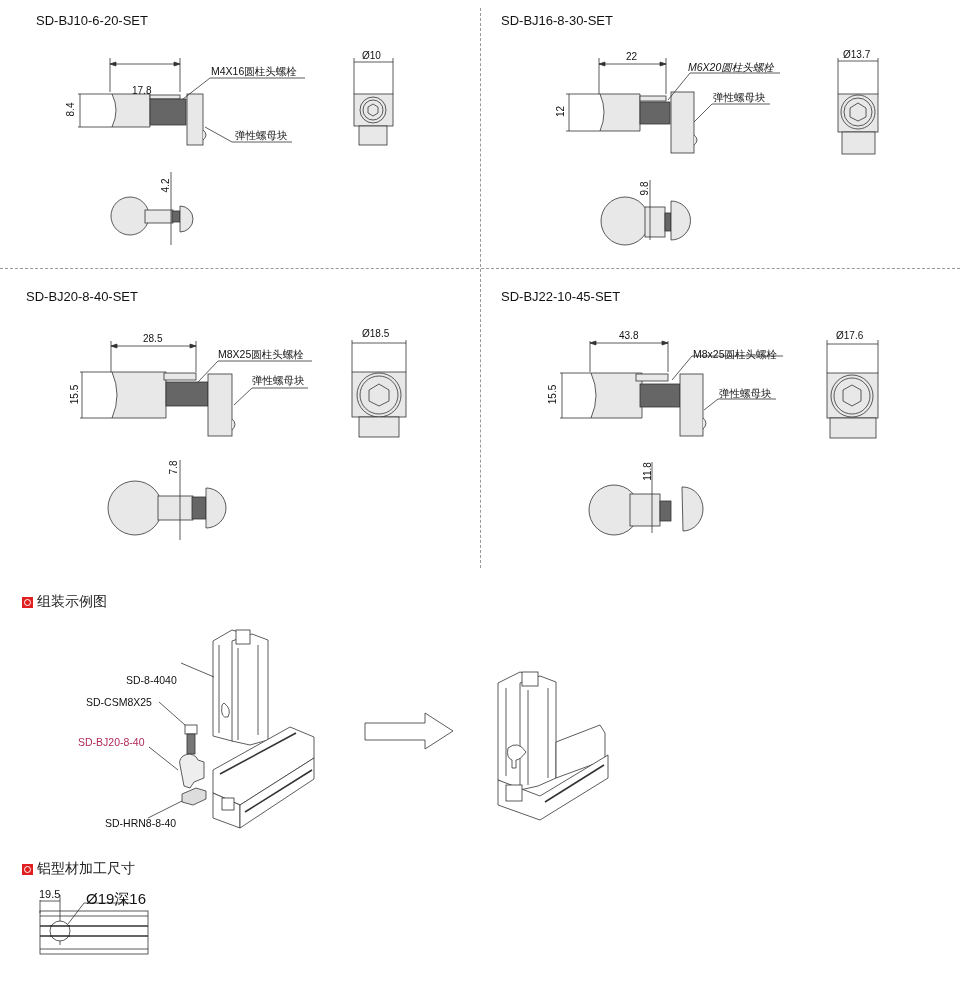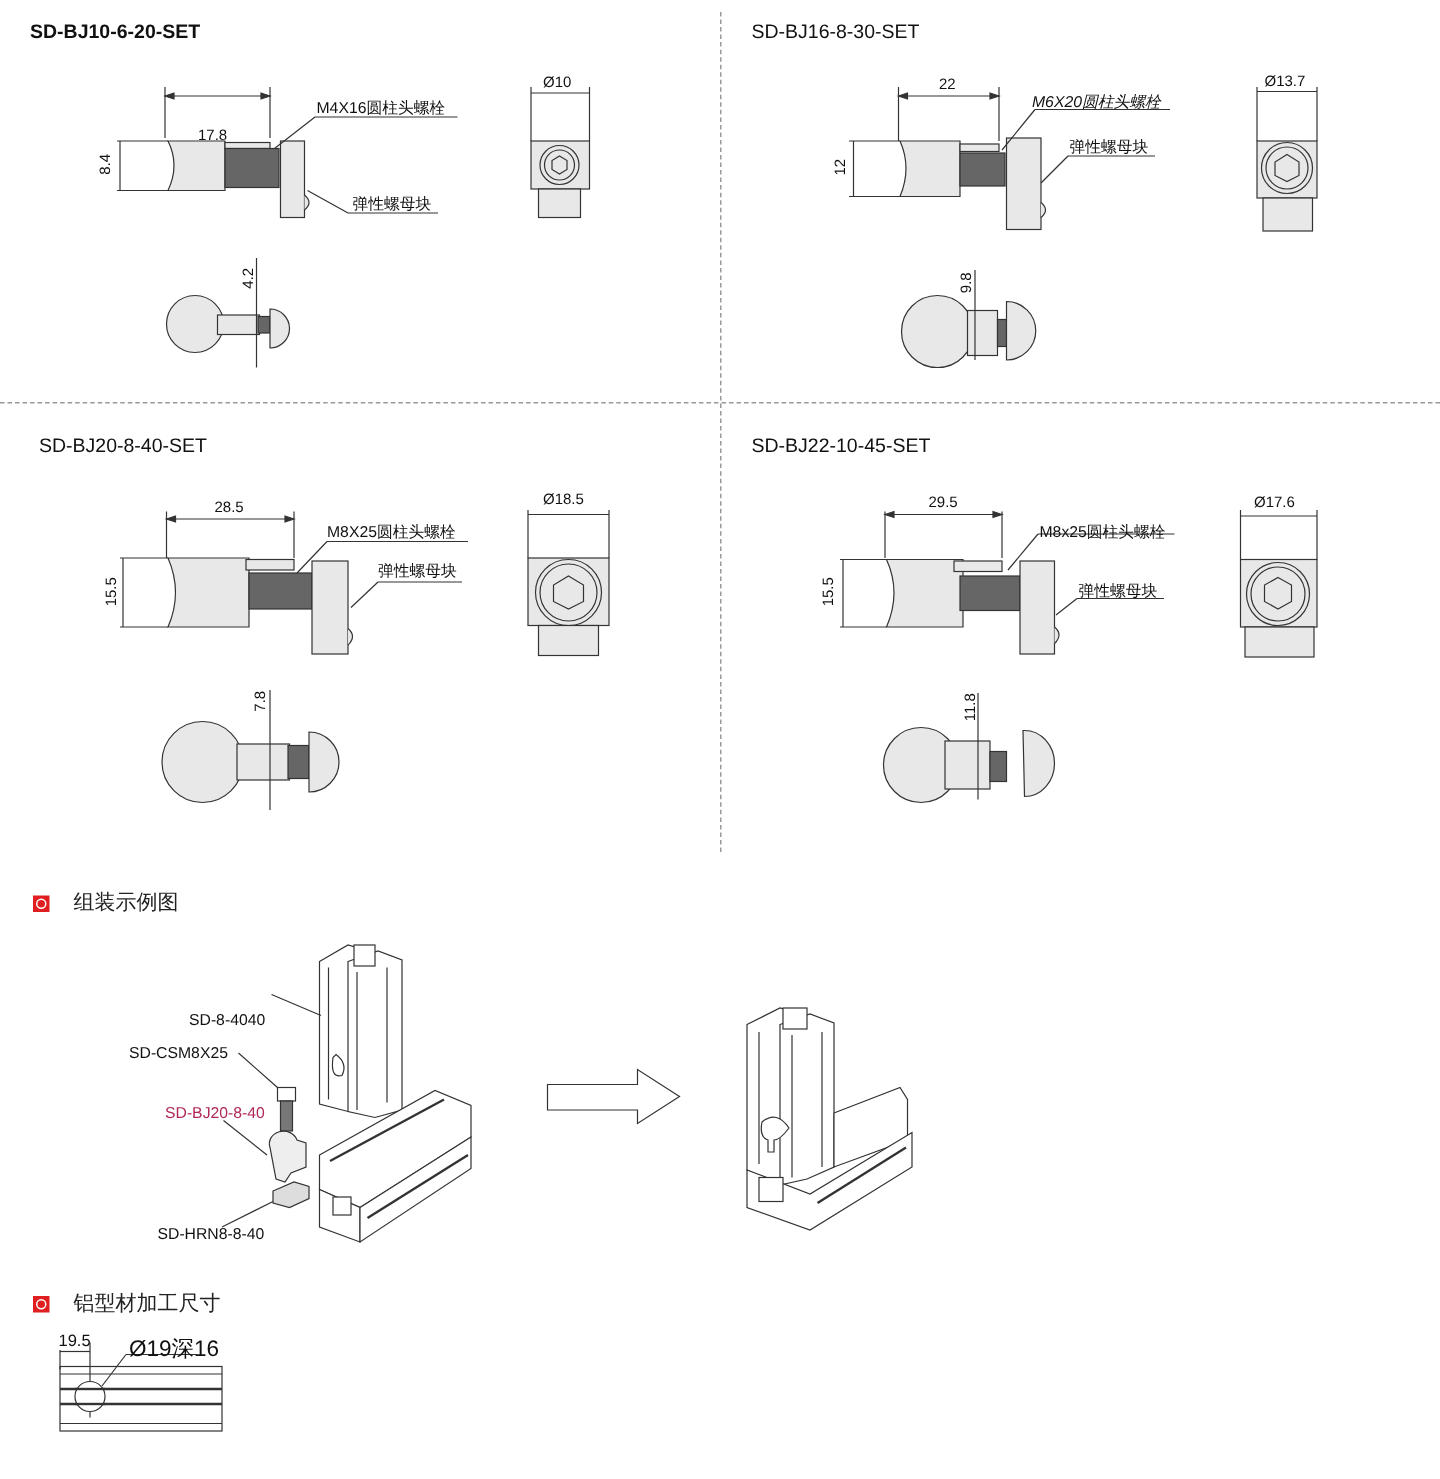--- a/index.html
+++ b/index.html
@@ -2,36 +2,36 @@
 <html><head>
 <meta charset="utf-8">
 <style>
   html,body{margin:0;padding:0;background:#fff;}
   body{width:960px;height:986px;position:relative;overflow:hidden;font-family:"Liberation Sans",sans-serif;color:#222;}
   .abs{position:absolute;}
   .title{font-size:13px;color:#111;}
   .dim{font-size:10px;color:#111;white-space:nowrap;}
   .callout{font-size:10.5px;color:#111;white-space:nowrap;}
   .vdim{font-size:10px;color:#111;transform:rotate(-90deg);transform-origin:center;white-space:nowrap;}
-  .section-head{font-size:14px;color:#222;display:flex;align-items:center;gap:16px;}
+  .section-head{font-size:14px;color:#222;display:flex;align-items:center;gap:4px;}
   .sec-icon{width:11px;height:11px;background:#e02020;display:inline-flex;align-items:center;justify-content:center;}
   .sec-icon i{width:5px;height:5px;border:1.4px solid #fff;border-radius:50%;display:block;}
   .part-label{font-size:10.5px;color:#111;white-space:nowrap;}
-  .part-label.hl{color:#b0285a;margin-left:32px;}
+  .part-label.hl{color:#b0285a;}
   svg{position:absolute;left:0;top:0;}
   .hdash{position:absolute;height:0;border-top:1.5px dashed #999;}
   .vdash{position:absolute;width:0;border-left:1.5px dashed #999;}
 </style>
 </head>
 <body>
 
 <div class="vdash" style="left:480px;top:8px;height:560px;"></div>
 <div class="hdash" style="left:0;top:268px;width:960px;"></div>
 
-<div class="abs title" style="left:20px;top:13px;font-weight:bold;">SD-BJ10-6-20-SET</div>
+<div class="abs title" style="left:36px;top:13px;">SD-BJ10-6-20-SET</div>
 <svg width="480" height="268" style="left:0;top:0;">
   <g stroke="#333" stroke-width="0.8" fill="none">
 
     <line x1="110" y1="58" x2="110" y2="92"></line>
       <line x1="180" y1="58" x2="180" y2="92"></line>
     <line x1="110" y1="64" x2="180" y2="64"></line>
     <polygon points="110,64 116,62 116,66" fill="#333"></polygon>
       <polygon points="180,64 174,62 174,66" fill="#333"></polygon>
 
     <line x1="78" y1="94" x2="112" y2="94"></line>
@@ -184,21 +184,21 @@
       <circle cx="852" cy="396" r="18"></circle>
     <polygon points="852,385 861,390 861,401 852,406 843,401 843,390"></polygon>
     <rect x="830" y="418" width="46" height="20" fill="#e8e8e8"></rect>
     <circle cx="614" cy="510" r="25" fill="#e8e8e8"></circle>
     <rect x="630" y="494" width="30" height="32" fill="#e8e8e8"></rect>
     <rect x="660" y="501" width="11" height="20" fill="#666"></rect>
     <path d="M683,487 a20,22 0 0 1 0,44 L682,487Z" fill="#e8e8e8"></path>
     <line x1="652" y1="462" x2="652" y2="533"></line>
   </g>
 </svg>
-<div class="abs dim" style="left:619px;top:330px;">29.5</div>
+<div class="abs dim" style="left:619px;top:330px;">43.8</div>
 <div class="abs vdim" style="left:543px;top:389px;">15.5</div>
 <div class="abs callout" style="left:693px;top:348px;">M8x25圆柱头螺栓</div>
 <div class="abs callout" style="left:719px;top:387px;">弹性螺母块</div>
 <div class="abs dim" style="left:836px;top:330px;">Ø17.6</div>
 <div class="abs vdim" style="left:638px;top:466px;">11.8</div>
 
 <div class="abs section-head" style="left:22px;top:593px;">
   <span class="sec-icon">
       <i></i>
     </span>

